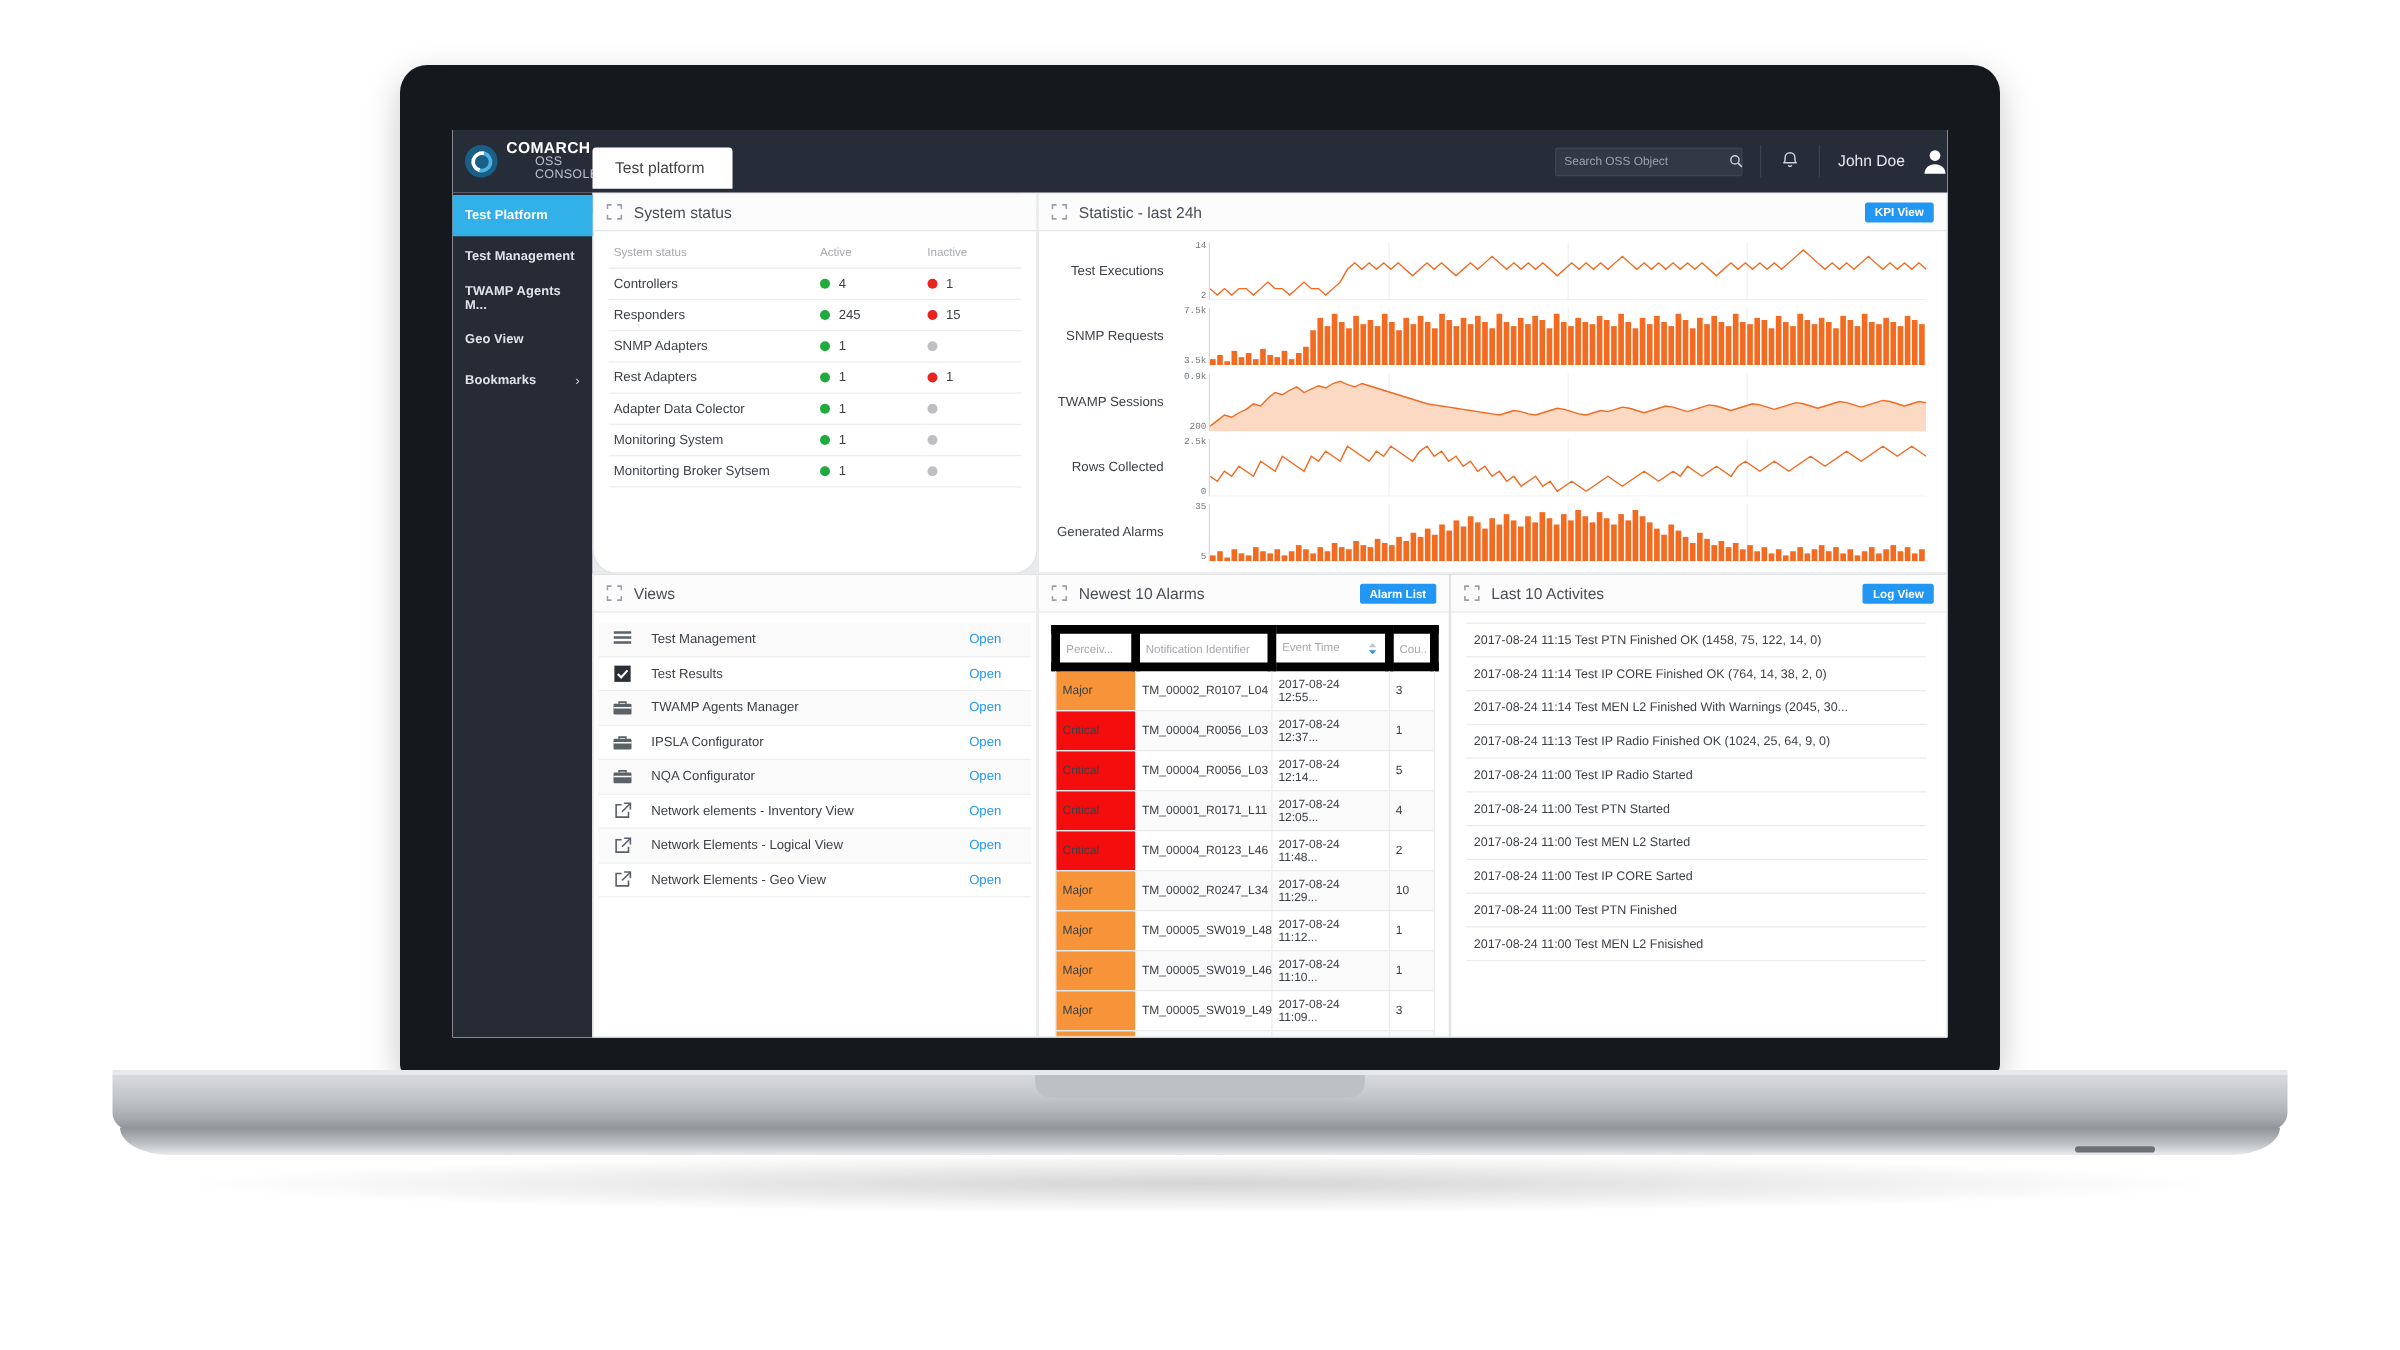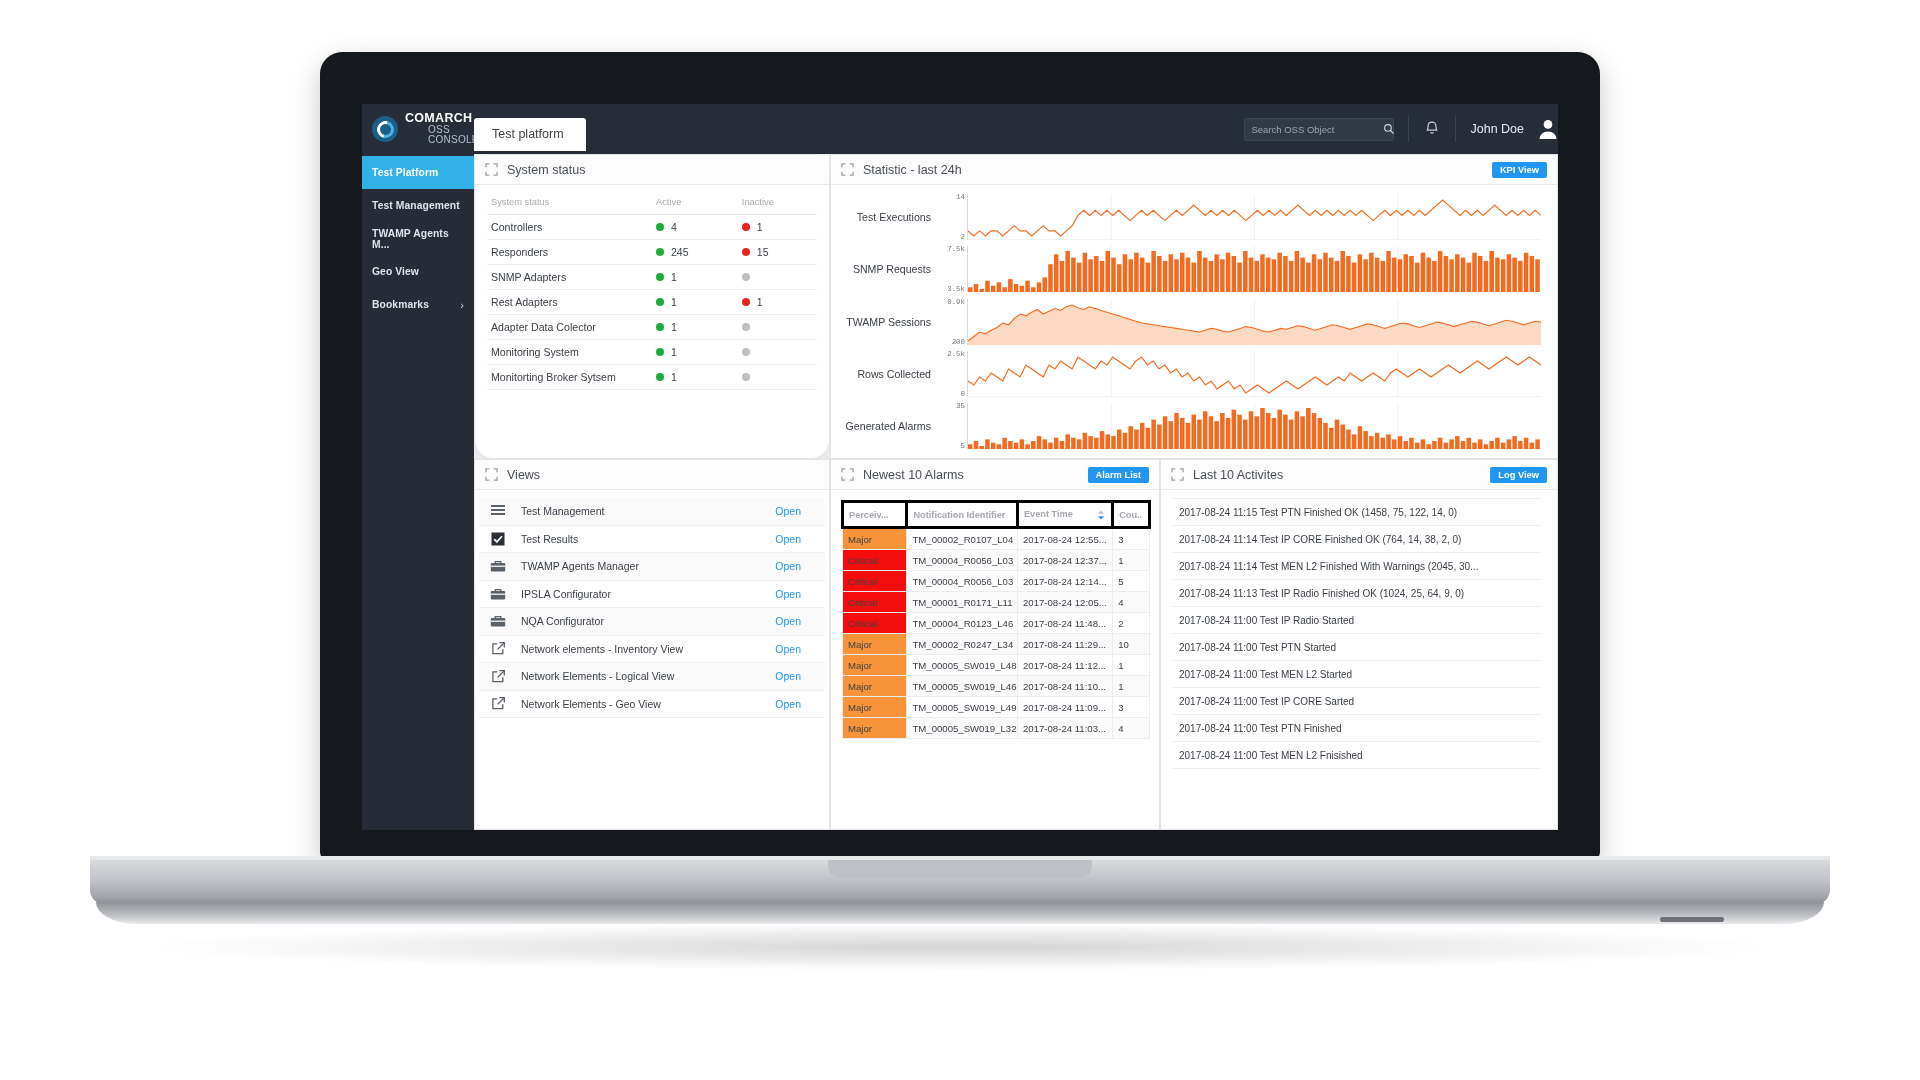--- a/index.html
+++ b/index.html
@@ -132,22 +132,22 @@
   .views-list { padding:2px 0 0 0; }
   .view-row { display:flex; align-items:center; height:27.5px; border-bottom:1px solid #eeeff0;
       padding:0 4px 0 10px; }
   .view-row:nth-child(odd) { background:#fafafb; }
   .view-ico { width:18px; flex:0 0 18px; display:flex; justify-content:center; }
   .view-name { font-size:10.5px; color:#3c4148; padding-left:14px; flex:1; }
   .view-open { font-size:10.5px; color:#2196f3; padding-right:20px; }
 
   
   table.alarms { width:100%; border-collapse:collapse; table-layout:fixed; }
-  table.alarms th { font-size:9.2px; color:#a6a9ae; font-weight:bold; padding:6px 5px;
-      border:3px solid #000000; background:#fff; text-align:left; }
+  table.alarms th { font-size:9.2px; color:#a6a9ae; font-weight:normal; padding:6px 5px;
+      border:7px solid #000000; background:#fff; text-align:left; }
   table.alarms td { font-size:9.6px; color:#3c4148; padding:4.5px 5px; border:1px solid #ebecee; }
   td.sev { color:#fff; font-size:9.6px; text-align:left; padding-left:7px; }
   .sev-major { background:#f79439; }
   .sev-critical { background:#f50d0d; }
   table.alarms tr:nth-child(even) td.plain { background:#fafafb; }
   .sortico { float:right; margin-top:1px; }
 
   
   .act-list { padding:0 2px; }
   .act-row { font-size:10px; color:#3c4148; padding:8px 4px 7px 6px; border-bottom:1px solid #ebecee; }

